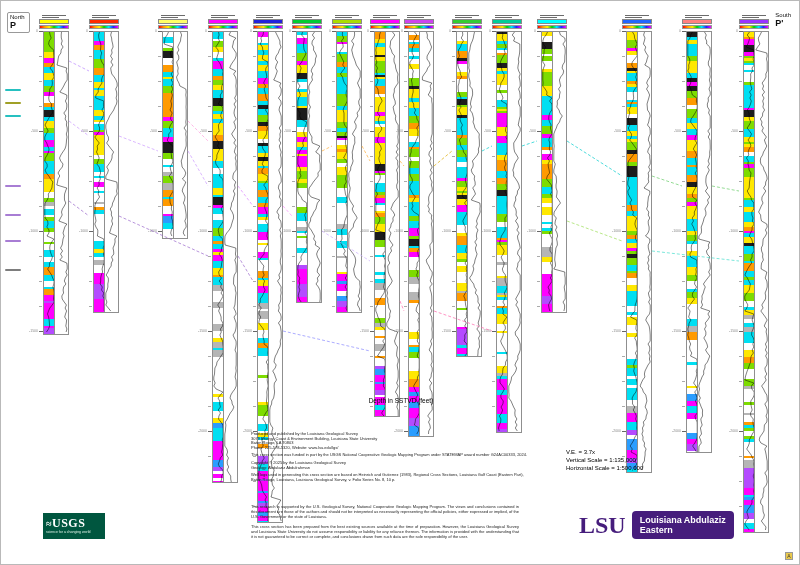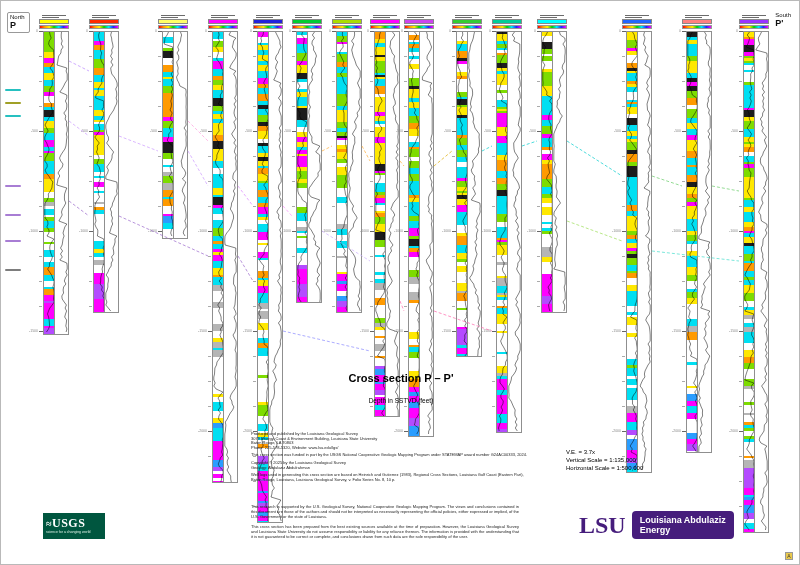--- a/index.html
+++ b/index.html
@@ -1838,21 +1838,20 @@
   <div id="margin-anns">
       <div class="margin-ann" style="top: 88px; background: rgb(0, 181, 181);"></div>
       <div class="margin-ann" style="top: 101px; background: rgb(143, 143, 0);"></div>
       <div class="margin-ann" style="top: 114px; background: rgb(0, 181, 181);"></div>
       <div class="margin-ann" style="top: 184px; background: rgb(153, 102, 204);"></div>
       <div class="margin-ann" style="top: 213px; background: rgb(153, 102, 204);"></div>
       <div class="margin-ann" style="top: 239px; background: rgb(153, 102, 204);"></div>
       <div class="margin-ann" style="top: 268px; background: rgb(102, 102, 102);"></div>
     </div>
 
-  <div id="title">Cross section P – P'</div>
   <div id="subtitle">Depth in SSTVD (feet)</div>
 
   <div id="credits">
       <div>Produced and published by the Louisiana Geological Survey</div>
       <div>3079 Energy, Coast &amp; Environment Building, Louisiana State University</div>
       <div>Baton Rouge, LA 70803</div>
       <div>Phone: 225-578-5320, Website: www.lsu.edu/lgs/</div>
       <div class="gap"></div>
       <div>This cross section was funded in part by the USGS National Cooperative Geologic Mapping Program under STATEMAP award number G24AC00333, 2024.</div>
       <div class="gap"></div>
@@ -1874,19 +1873,19 @@
 
   <div id="usgs-logo">
     <div class="word"><span class="wave">≈</span><span>USGS</span></div>
     <div class="tag">science for a changing world</div>
   </div>
 
   <div id="lsu-block">
     <div id="lsu-letters">LSU</div>
     <div id="lsu-box">
       <div>Louisiana Abdulaziz</div>
-      <div>Energy</div>
+      <div>Eastern</div>
     </div>
   </div>
 
   <div id="corner-marker">A</div>
 
 </div>
 
 </body></html>

